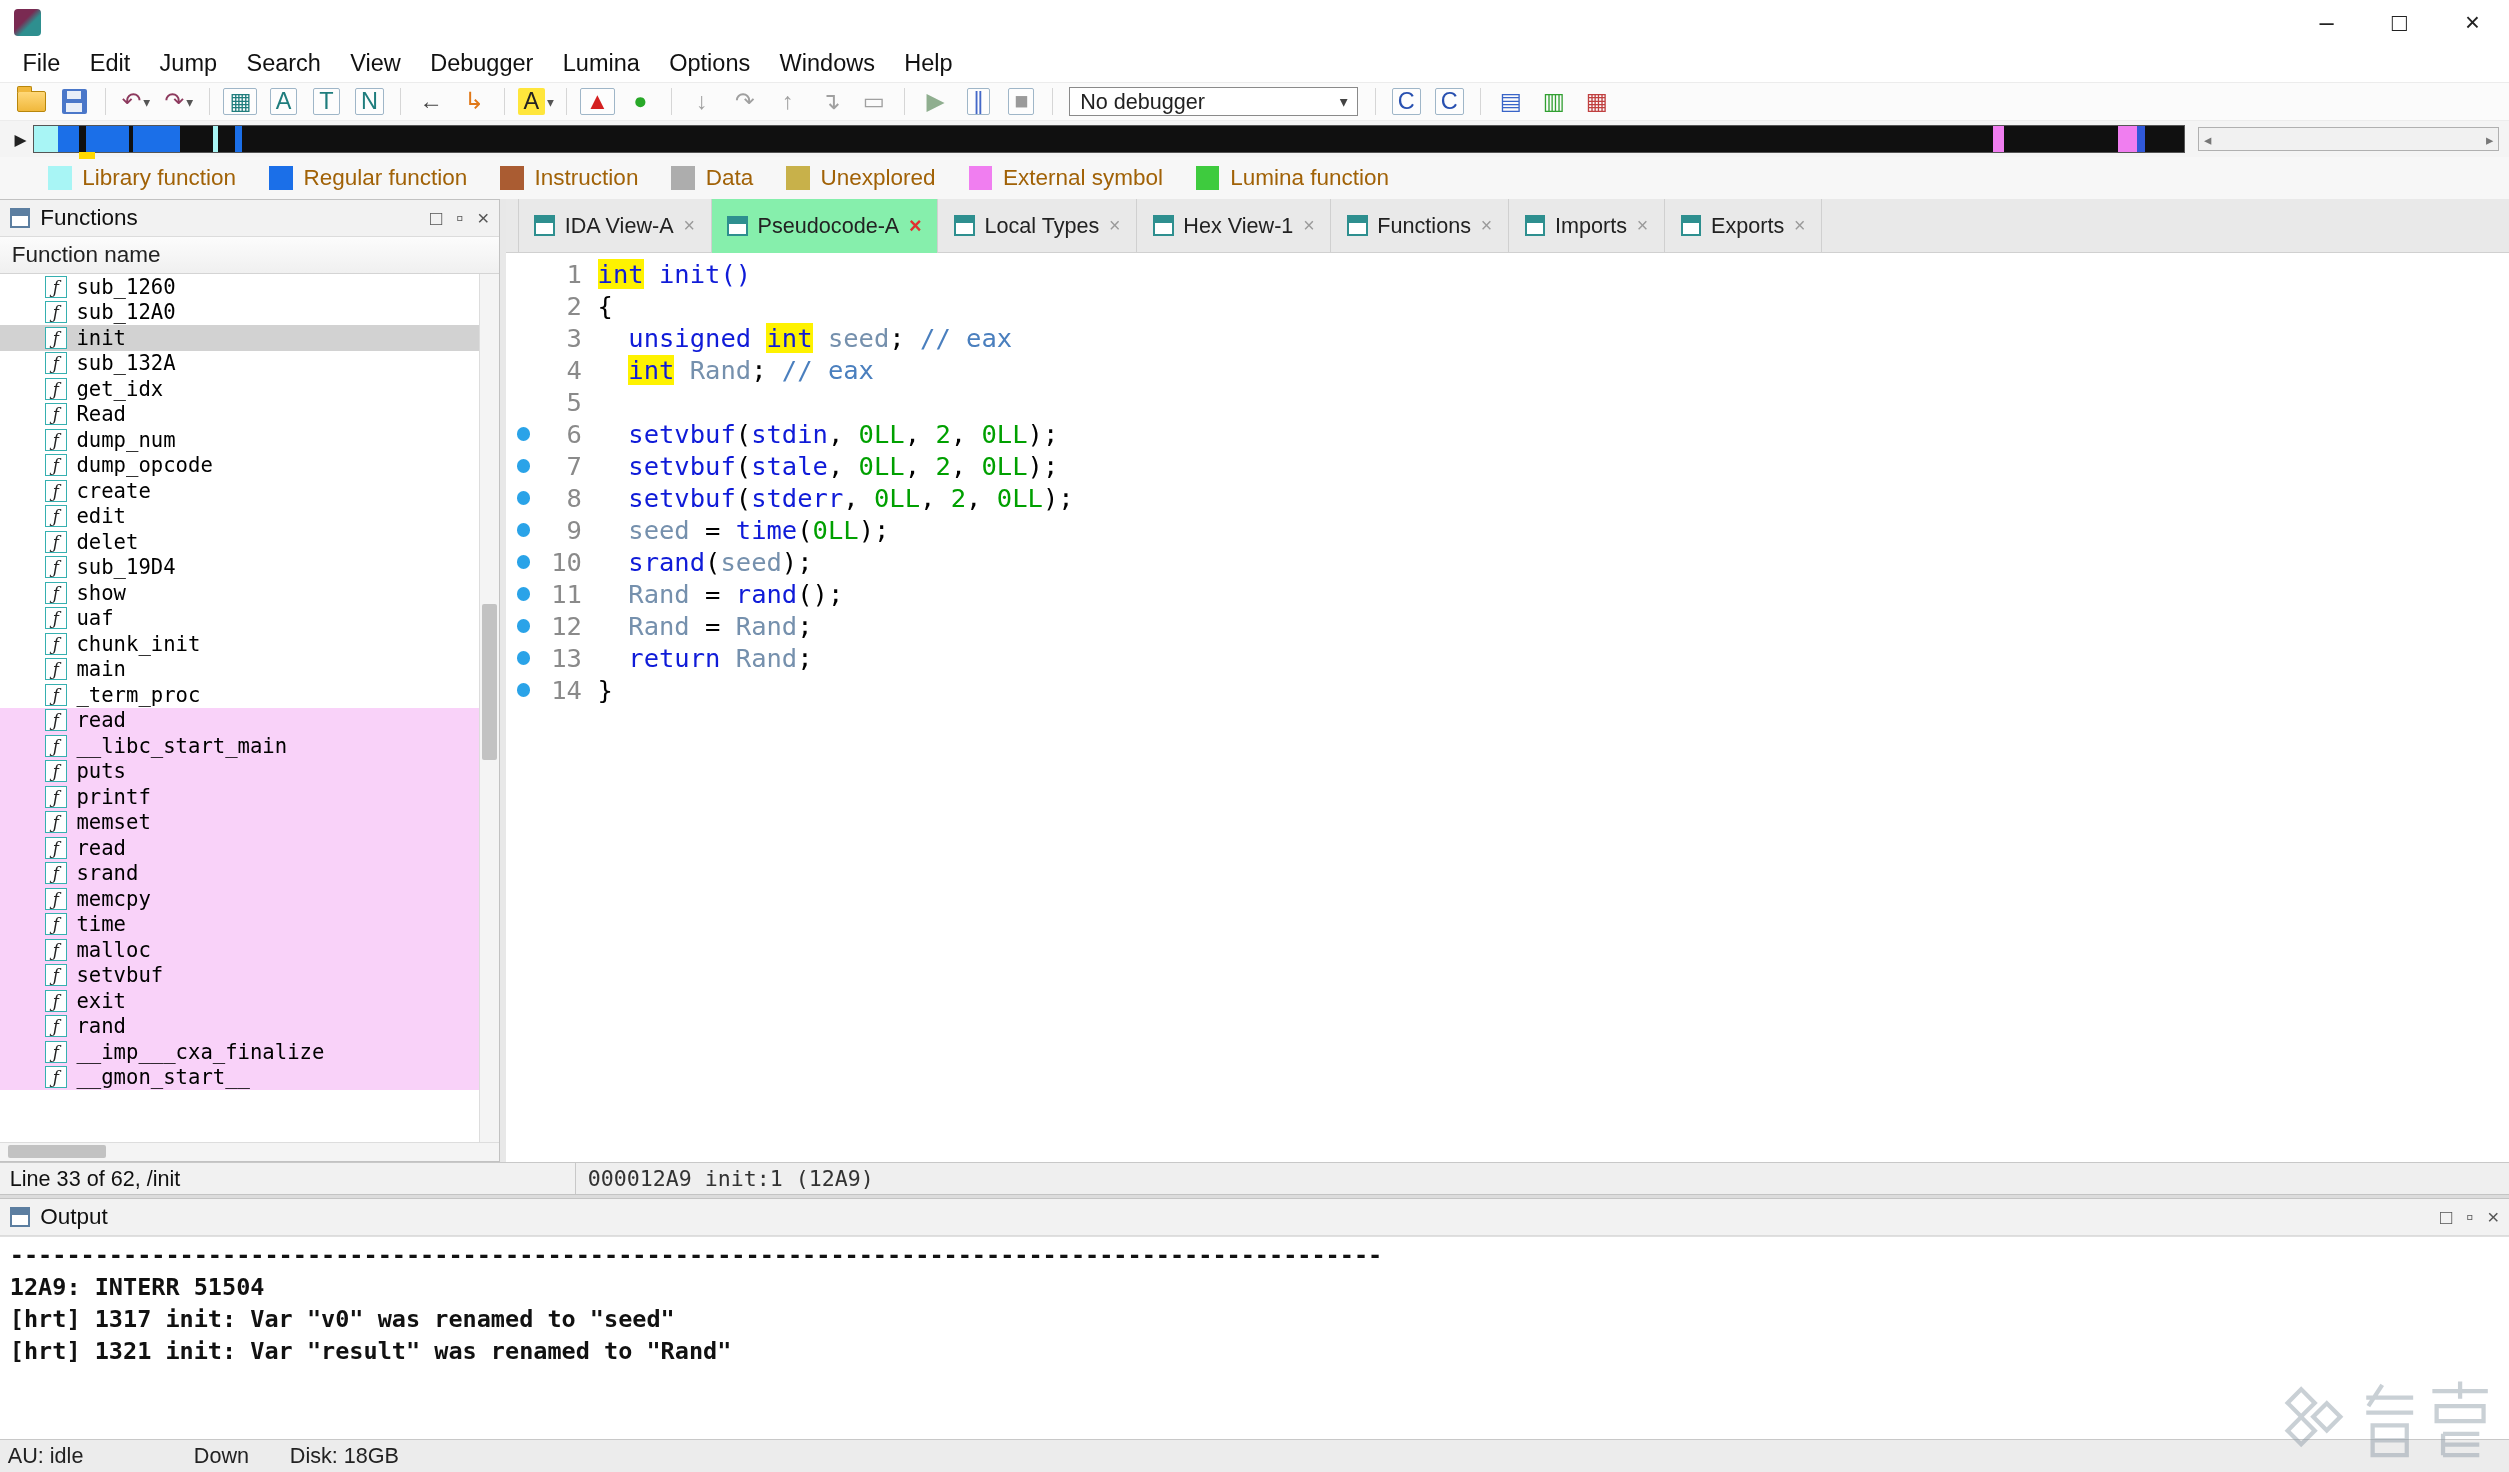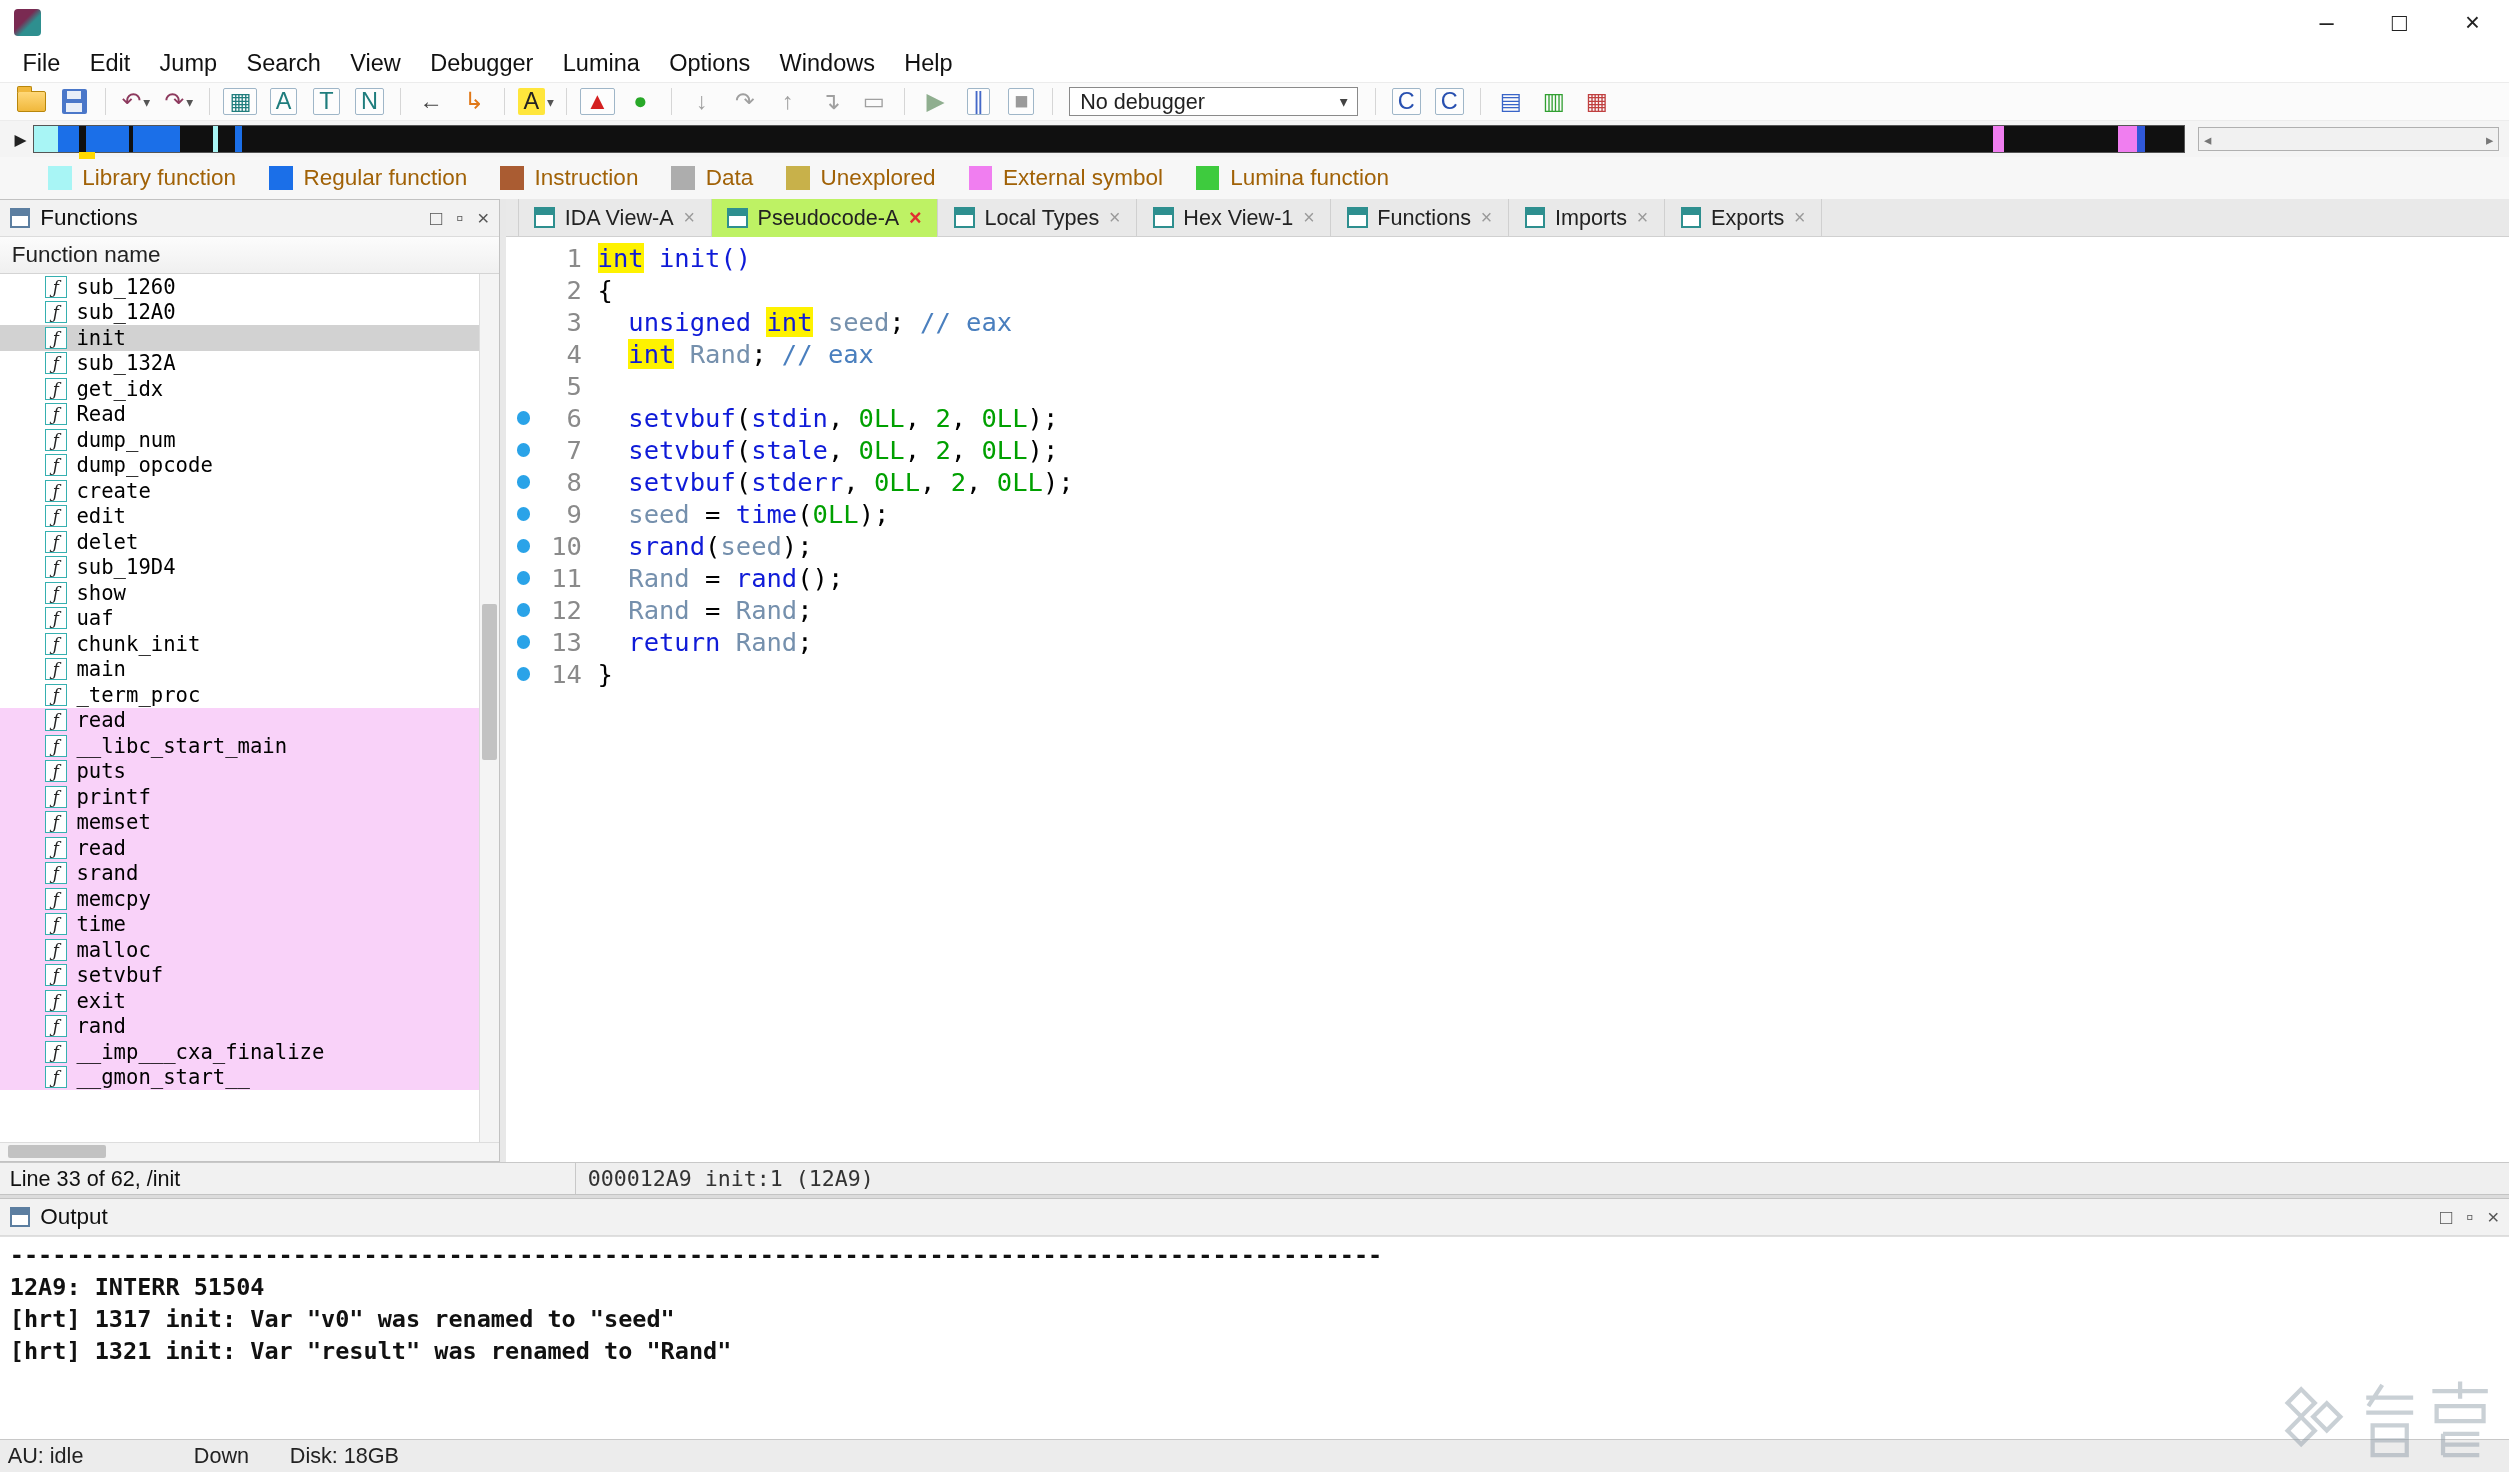--- a/index.html
+++ b/index.html
@@ -65,24 +65,24 @@
   .fn-row.selected{background:var(--selected_row);}
   .fn-icon{width:21.6px;height:21.6px;border:1px solid #35b0b0;background:#fdffff;color:#222;font-family:"DejaVu Serif","Liberation Serif",serif;font-style:italic;font-size:16.7px;display:flex;align-items:center;justify-content:center;margin-right:9.8px;flex:0 0 auto;}
   .vscroll{position:absolute;top:0;right:0;bottom:0;width:19.6px;background:#f4f4f4;border-left:1px solid #ddd;}
   .vthumb{position:absolute;left:2px;right:2px;top:38%;height:18%;background:#c2c2c2;border-radius:2px;}
   .hscroll{position:relative;height:19.6px;background:#f4f4f4;border-top:1px solid #ddd;flex:0 0 auto;}
   .hthumb{position:absolute;left:7.8px;top:2.9px;width:98px;height:12.7px;background:#c2c2c2;border-radius:2px;}
   .vsplit{width:5.9px;background:#e8e8e8;flex:0 0 auto;}
   .rpanel{flex:1;display:flex;flex-direction:column;min-width:0;}
 
   
-  .tabbar{height:38px;display:flex;align-items:stretch;background:#e9e9e9;border-bottom:1px solid #d0d0d0;padding-left:11.8px;flex:0 0 auto;}
+  .tabbar{height:54px;display:flex;align-items:stretch;background:#e9e9e9;border-bottom:1px solid #d0d0d0;padding-left:11.8px;flex:0 0 auto;}
   .tab{display:flex;align-items:center;gap:9.8px;padding:0 15.7px;font-size:21.6px;color:#222;border-right:1px solid #d0d0d0;background:#e9e9e9;}
   .tab:first-child{border-left:1px solid #d0d0d0;}
-  .tab.active{background:#bef264;margin-bottom:-1px;}
+  .tab.active{background:#86efac;margin-bottom:-1px;}
   .tab-close{font-size:19.6px;color:#9a9a9a;line-height:1;}
   .tab-close.red{color:var(--close_red);font-weight:bold;font-size:21.6px;}
 
   
   .code{flex:1;background:#fff;padding-top:4.9px;overflow:hidden;font-family:"DejaVu Sans Mono","Liberation Mono",monospace;}
   .cl{height:32px;display:flex;align-items:center;}
   .dot-col{width:35px;display:flex;justify-content:center;flex:0 0 auto;}
   .dot{width:13.7px;height:13.7px;border-radius:50%;background:var(--dot);}
   .ln{width:41px;text-align:right;color:#8a8a8a;font-size:25.5px;margin-right:15.7px;flex:0 0 auto;}
   .ct{font-size:25.5px;white-space:pre;color:#000;}

